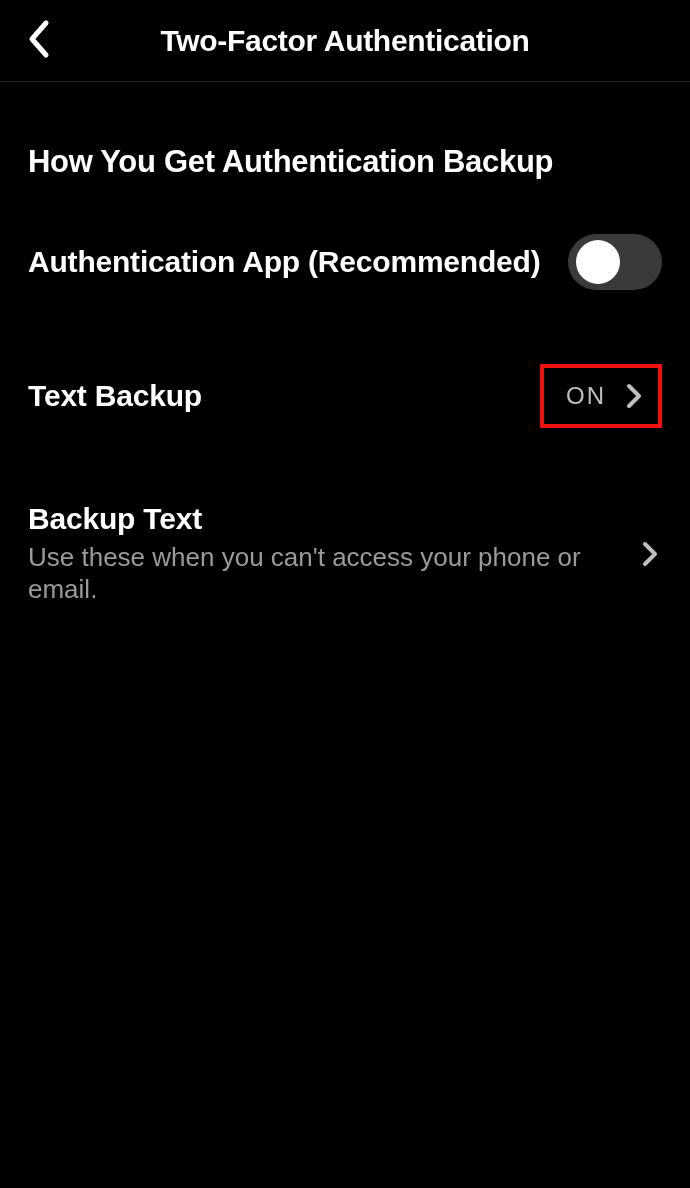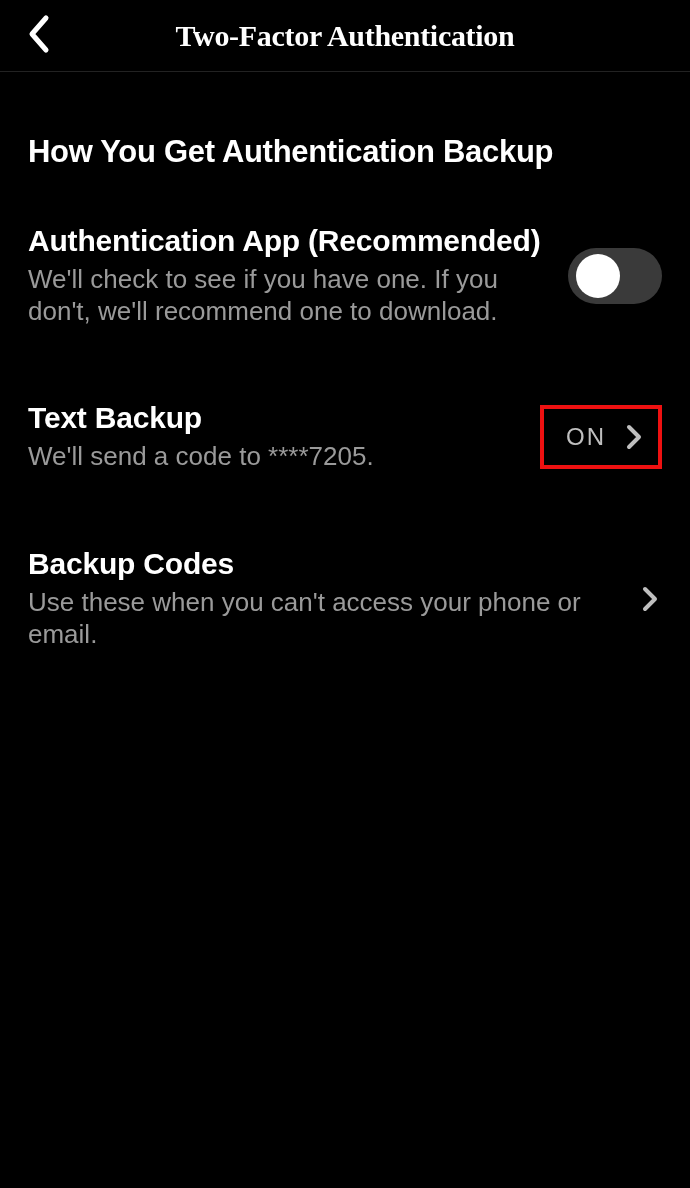--- a/index.html
+++ b/index.html
@@ -11,24 +11,23 @@
       width: 690px;
       height: 1188px;
       background: #000;
       font-family: -apple-system, BlinkMacSystemFont, "Segoe UI", Helvetica, Arial, sans-serif;
       color: #fff;
       overflow: hidden;
     }
     .header {
       display: flex;
       align-items: center;
-      height: 72px;
+      height: 82px;
       border-bottom: 1px solid #222;
       position: relative;
-      font-family: Liberation Serif, serif;
     }
     .back-btn {
       position: absolute;
       left: 20px;
       top: 50%;
       transform: translateY(-50%);
       cursor: pointer;
       padding: 6px;
     }
     .header-title {
@@ -146,45 +145,43 @@
 </div>
 
 <div class="content">
 
 
   <div class="section-heading">How You Get Authentication Backup</div>
 
   <div class="row">
     <div class="row-text">
       <div class="row-title">Authentication App (Recommended)</div>
-      <div class="row-sub">We'll check to see if you have one. If you don't, we'll recommend one to download.</div>
     </div>
     <div class="toggle">
       <div class="toggle-knob"></div>
     </div>
   </div>
 
   <div class="row" style="margin-top:74px;">
     <div class="row-text">
       <div class="row-title">Text Backup</div>
-      <div class="row-sub">We'll send a code to ****7205.</div>
     </div>
     <div class="on-pill">
       <span class="on-label">ON</span>
       <span class="chevron-slot">
         <svg width="16" height="26" viewBox="0 0 16 26" fill="none">
           <path d="M3 3 L13 13 L3 23" stroke="#bfbfbf" stroke-width="4" stroke-linecap="round" stroke-linejoin="round"></path>
         </svg>
       </span>
     </div>
   </div>
 
   <div class="row" style="margin-top:74px;">
     <div class="row-text">
-      <div class="row-title">Backup Codes</div>
+      <div class="row-title">Backup Text</div>
       <div class="row-sub">Use these when you can't access your phone or email.</div>
     </div>
     <span class="chevron-slot">
       <svg width="16" height="26" viewBox="0 0 16 26" fill="none">
         <path d="M3 3 L13 13 L3 23" stroke="#bfbfbf" stroke-width="4" stroke-linecap="round" stroke-linejoin="round"></path>
       </svg>
     </span>
   </div>
 
 </div>

